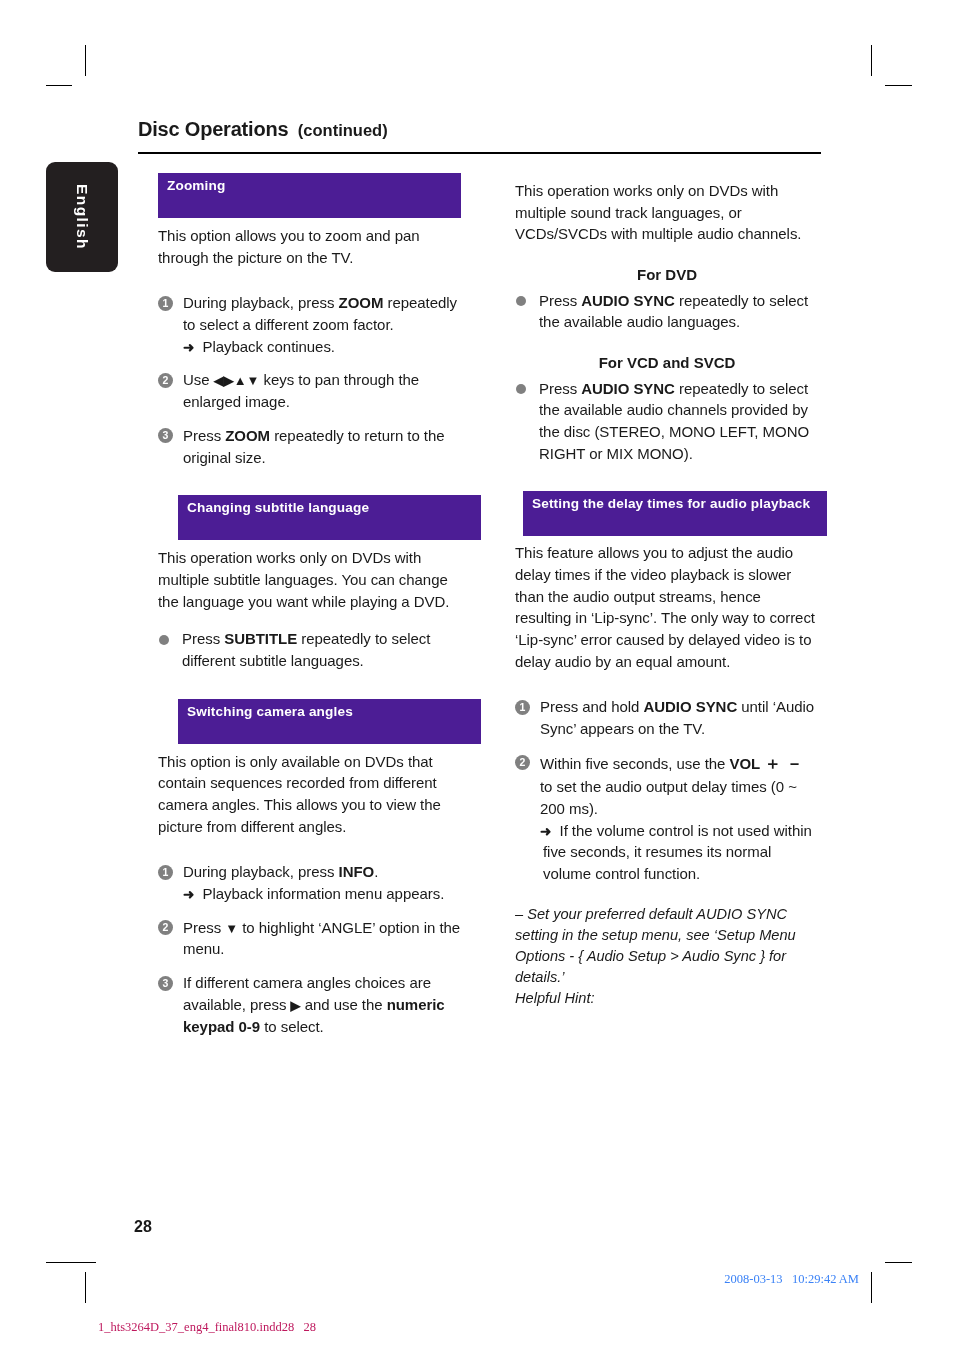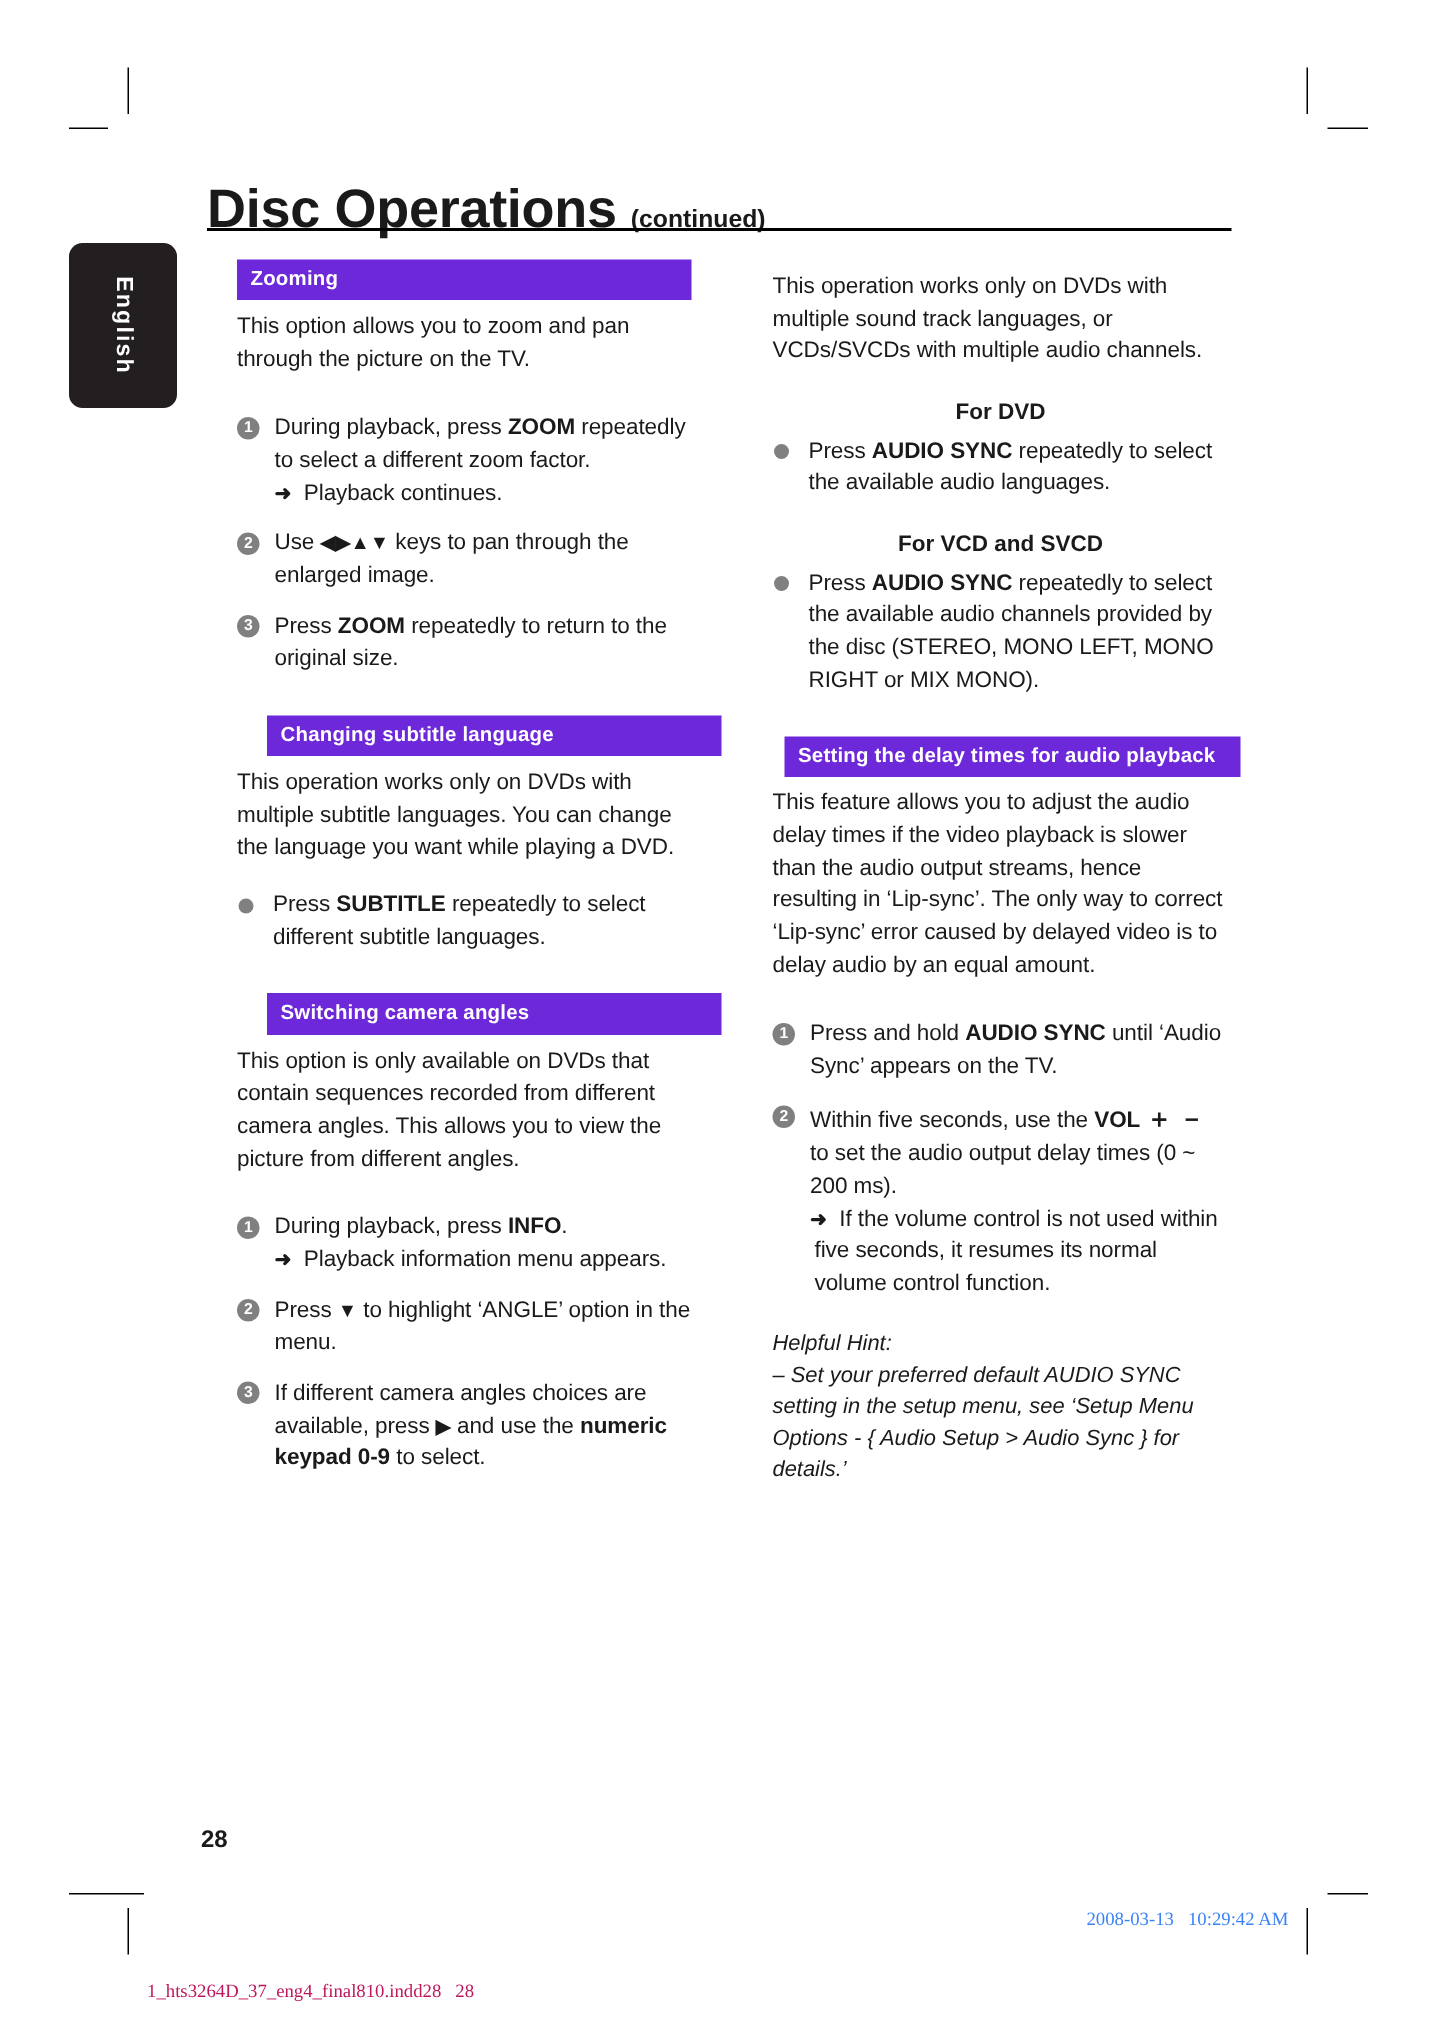--- a/index.html
+++ b/index.html
@@ -45,21 +45,21 @@
   }
 
   
   #page-header {
     position: absolute;
     left: 138px;
     top: 118px;
     width: 683px;
   }
   #page-title-main {
-    font-size: 36px;
+    font-size: 20px;
     font-weight: bold;
     letter-spacing: -0.2px;
     display: inline;
     vertical-align: baseline;
   }
   #page-title-sub {
     font-size: 16.5px;
     font-weight: bold;
     display: inline;
     margin-left: 5px;
@@ -73,25 +73,25 @@
     background: #000;
   }
 
   
   .column { position: absolute; top: 173px; }
   #col-left  { left: 158px; width: 303px; }
   #col-right { left: 515px; width: 304px; }
 
   
   .bar {
-    background: #6d28d9;
+    background: #4c1d95;
     color: #fff;
     font-size: 13.6px;
     font-weight: bold;
-    padding: 5px 0 6px 9px;
+    padding: 5px 0 24px 9px;
     line-height: 1.18;
     letter-spacing: 0.15px;
     box-sizing: border-box;
   }
   .bar.indent { margin-left: 20px; width: 303px; }
   .bar.full   { width: 303px; }
   .bar.wide   { margin-left: 8px; width: 304px; }
 
   
   p.body {
@@ -311,21 +311,21 @@
   </div>
 
   <div class="item">
     <span class="num-badge">2</span>
     <span>Within five seconds, use the </span><b>VOL</b> <span class="plusminus">＋ －</span><span> to set the audio output delay times (0 ~ 200 ms).</span>
     <span class="arrow-line"><span class="arrow">➜</span>&nbsp; <span>If the volume control is not used within five seconds, it resumes its normal volume control function.</span></span>
   </div>
 
   <div class="gap-md"></div>
 
+  <p class="hint">–  Set your preferred default AUDIO SYNC setting in the setup menu, see ‘Setup Menu Options - { Audio Setup &gt; Audio Sync } for details.’</p>
   <p class="hint">Helpful Hint:</p>
-  <p class="hint">–  Set your preferred default AUDIO SYNC setting in the setup menu, see ‘Setup Menu Options - { Audio Setup &gt; Audio Sync } for details.’</p>
 
 </div>
 
 <div id="page-number">28</div>
 <div id="footer-rule-left"></div>
 <div id="footer-file">1_hts3264D_37_eng4_final810.indd28   28</div>
 <div id="footer-date">2008-03-13   10:29:42 AM</div>
 
 </body></html>

